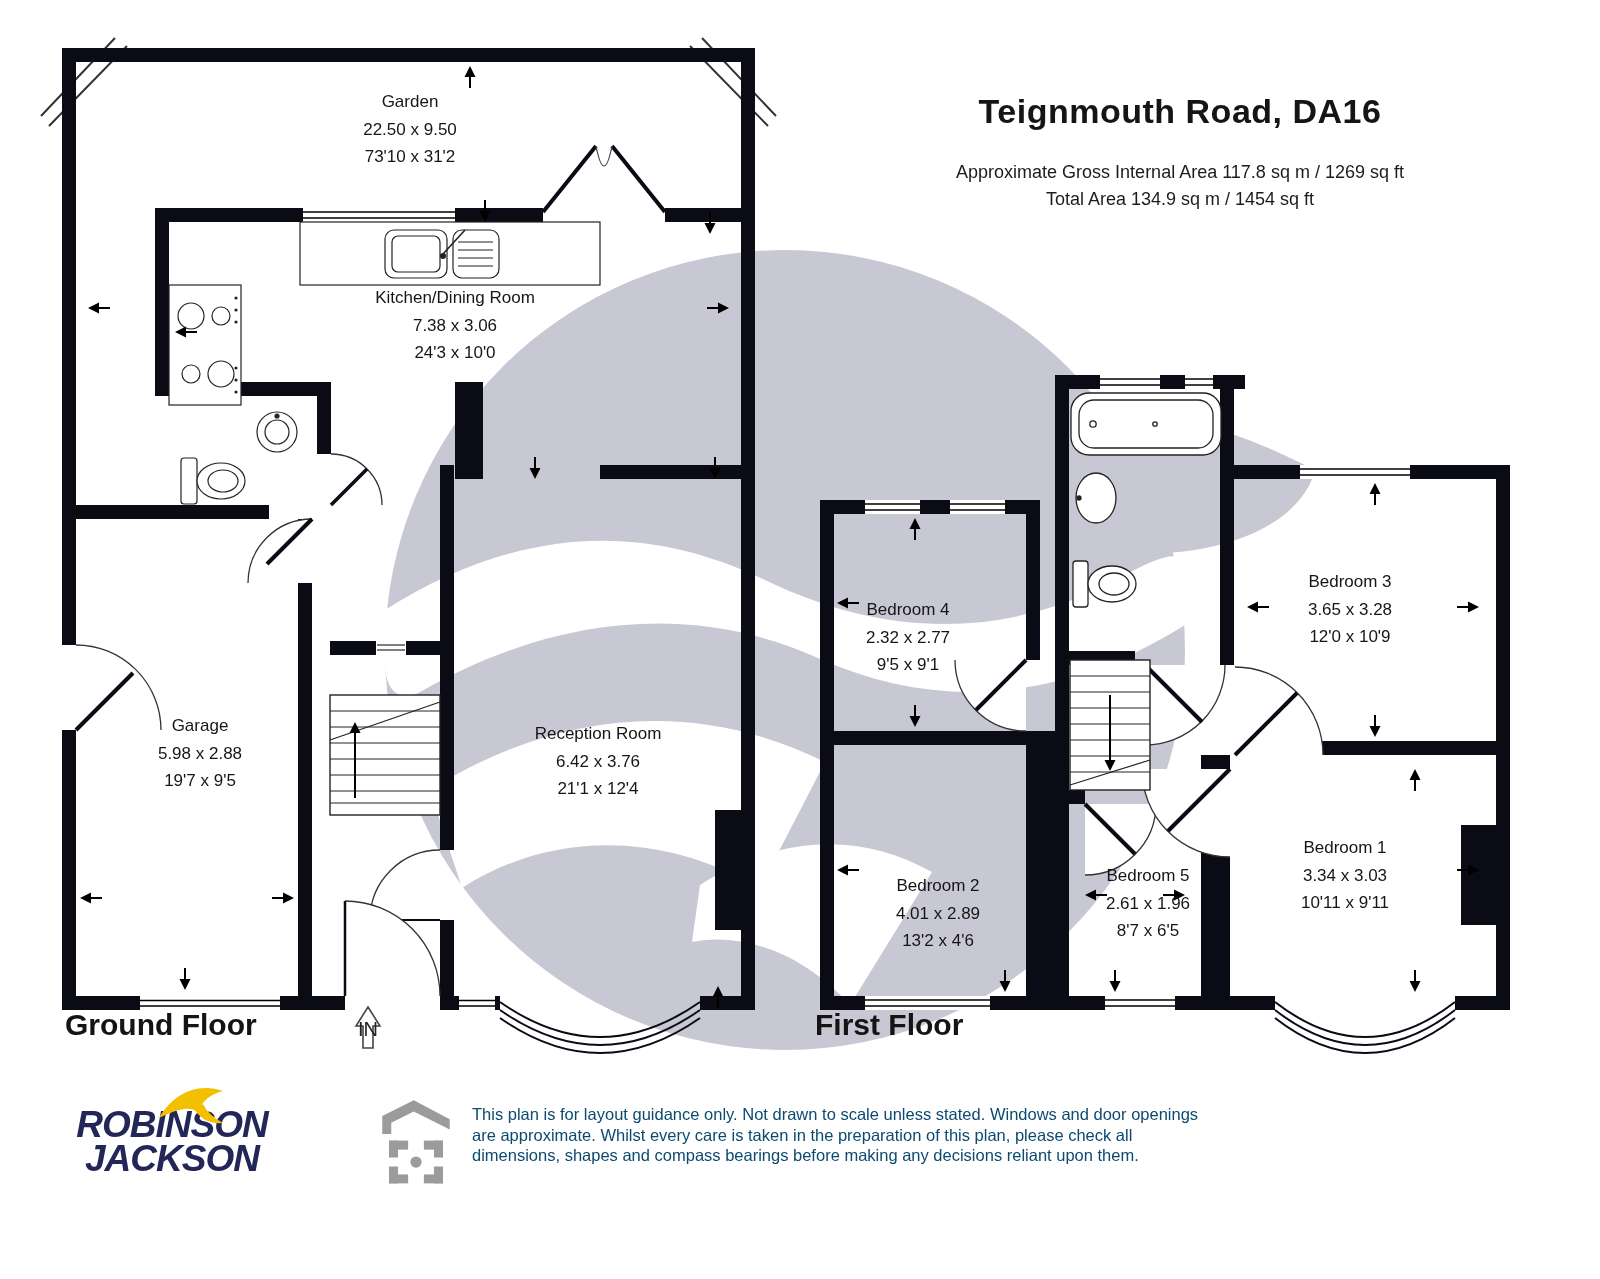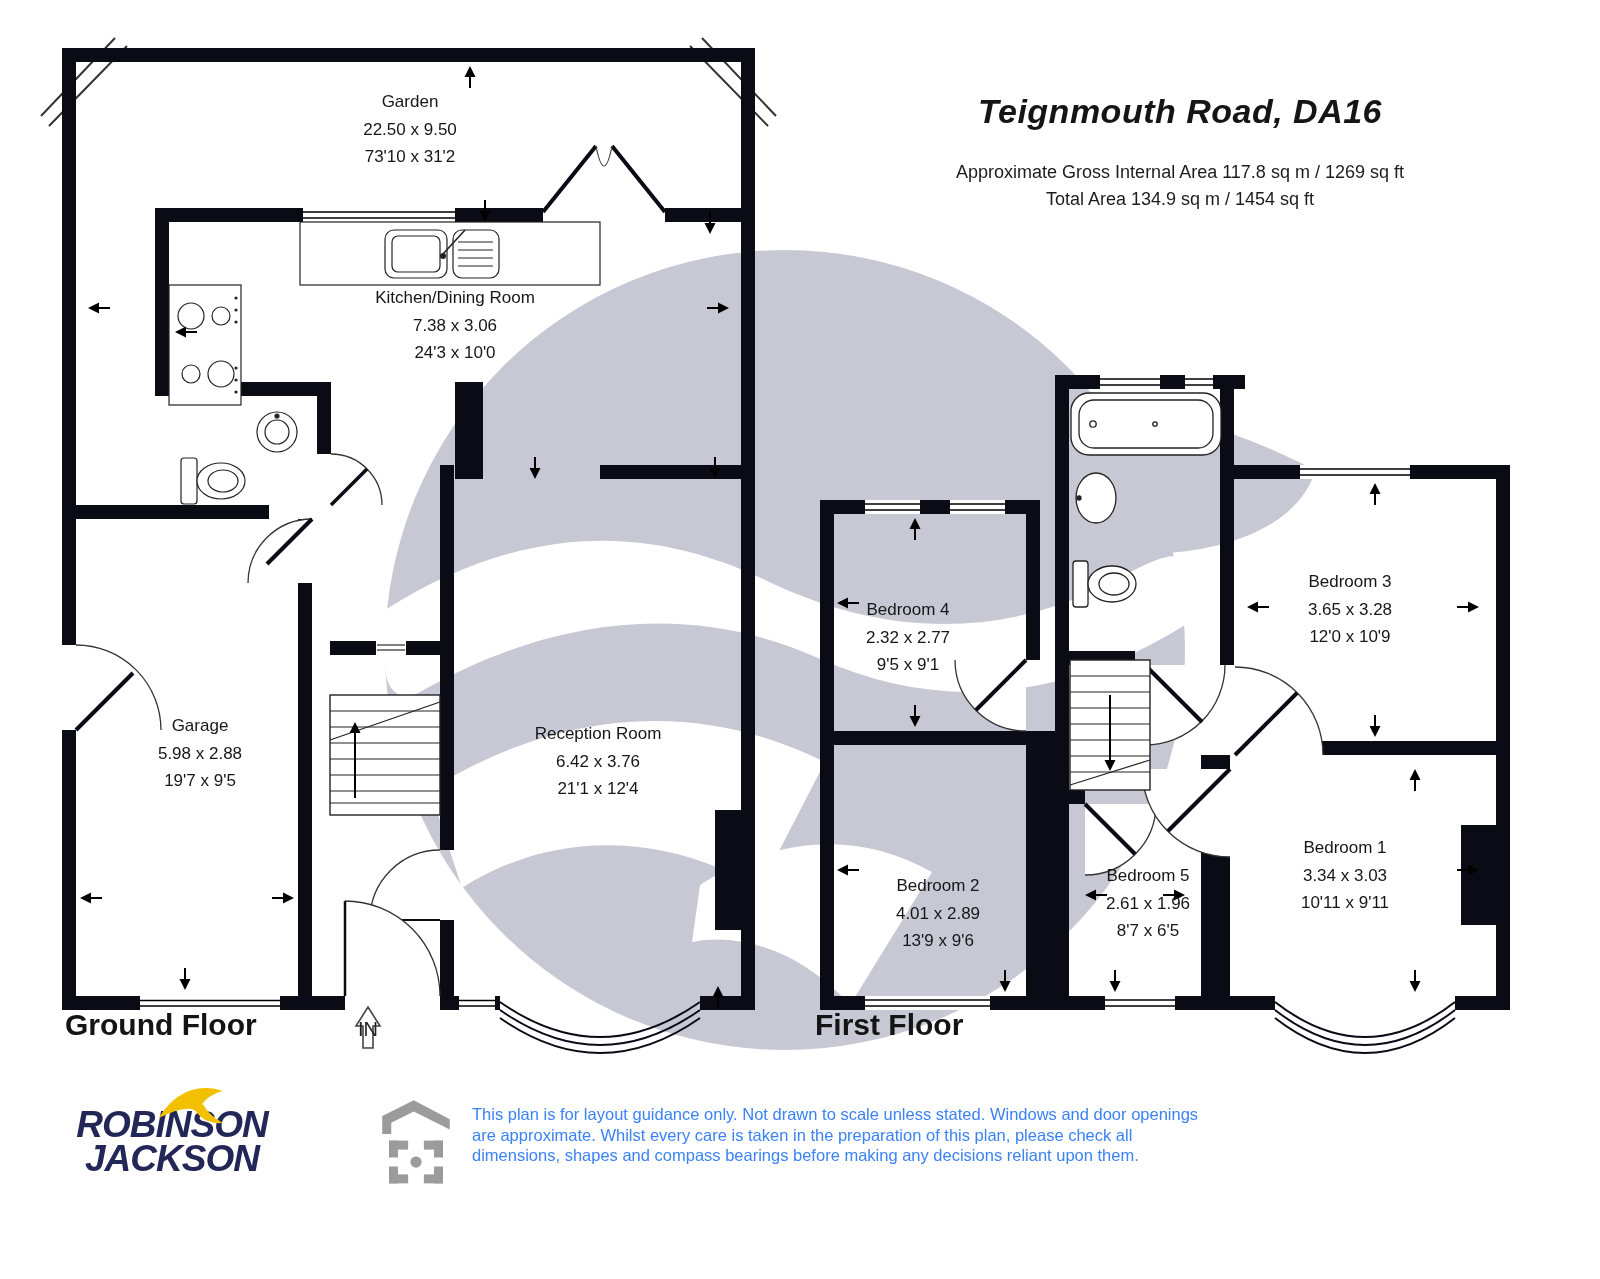--- a/index.html
+++ b/index.html
@@ -2,33 +2,33 @@
 <html><head>
 <meta charset="utf-8">
 <style>
   html,body{margin:0;padding:0;background:#ffffff;}
   body{width:1600px;height:1279px;position:relative;overflow:hidden;
        font-family:"Liberation Sans", sans-serif;color:#111;}
   svg{position:absolute;overflow:visible;}
   .abs{position:absolute;}
   
   .title-block{left:880px;top:92px;width:600px;text-align:center;}
-  .title-block h1{margin:0 0 28px 0;font-size:34px;letter-spacing:.5px;font-weight:bold;color:#151515;font-style:italic;}
+  .title-block h1{margin:0 0 28px 0;font-size:34px;letter-spacing:.5px;font-weight:bold;color:#151515;}
   .title-block .area-line{font-size:18px;line-height:27px;color:#1c1c1c;}
   
   .room-label{position:absolute;text-align:center;font-size:17px;line-height:27.5px;color:#161616;white-space:nowrap;transform:translateX(-50%);}
   
   .floor-heading{position:absolute;font-size:30px;font-weight:bold;color:#141414;}
   .in-label{position:absolute;font-size:20px;color:#222;transform:translateX(-50%);}
   
   .brand{left:62px;top:1108px;width:220px;color:#232758;
          font-weight:bold;font-style:italic;letter-spacing:-1px;line-height:.92;text-align:center;}
   .brand .l1{font-size:37px;}
   .brand .l2{font-size:37px;}
-  .disclaimer{left:472px;top:1104px;width:742px;font-size:16.5px;line-height:20.5px;color:#3b82f6;}
+  .disclaimer{left:472px;top:1104px;width:742px;font-size:16.5px;line-height:20.5px;color:#0c4a6e;}
   .produced{font-weight:bold;margin-top:1px;font-size:16px;}
 </style>
 </head>
 <body>
 
 <svg class="abs" style="left:0;top:0" width="1600" height="1279" viewBox="0 0 1600 1279">
   <g>
     <circle cx="785" cy="650" r="400" fill="#c8c8d5"></circle>
     <path fill="#c8c8d5" d="M930,470 C1040,385 1170,395 1315,470 C1300,530 1205,565 1100,550 C1025,540 968,512 930,470 Z"></path>
     <path fill="#ffffff" d="M385,610 C520,525 645,522 765,580 C885,638 1005,640 1120,578 C1160,555 1185,548 1185,568 L1185,625 C1062,702 938,712 818,658 C698,604 560,612 420,692 C400,702 385,692 385,662 Z"></path>
@@ -338,21 +338,21 @@
   <div>9'5 x 9'1</div>
 </div>
 <div class="room-label" style="left:1350px;top:568px">
   <div>Bedroom 3</div>
   <div>3.65 x 3.28</div>
   <div>12'0 x 10'9</div>
 </div>
 <div class="room-label" style="left:938px;top:872px">
   <div>Bedroom 2</div>
   <div>4.01 x 2.89</div>
-  <div>13'9 x 9'6</div>
+  <div>13'2 x 4'6</div>
 </div>
 <div class="room-label" style="left:1148px;top:862px">
   <div>Bedroom 5</div>
   <div>2.61 x 1.96</div>
   <div>8'7 x 6'5</div>
 </div>
 <div class="room-label" style="left:1345px;top:834px">
   <div>Bedroom 1</div>
   <div>3.34 x 3.03</div>
   <div>10'11 x 9'11</div>

